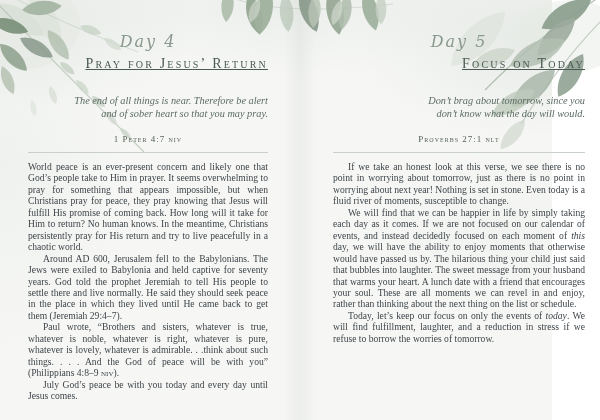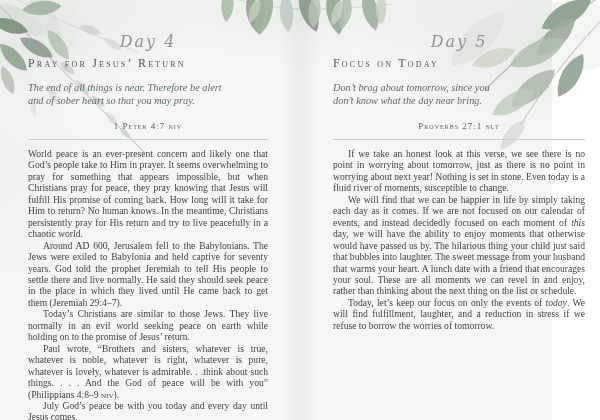--- a/index.html
+++ b/index.html
@@ -31,25 +31,25 @@
   .page { position:absolute; top:0; height:420px; }
   .page-left  { left:0;   width:300px; padding:0 32px 0 28px; }
   .page-right { left:313px; width:300px; padding:0 28px 0 20px; }
 
   .day-label {
     margin-top:32px; text-align:center;
     font-family:"DejaVu Serif",serif; font-style:italic;
     font-size:16px; letter-spacing:2px; color:#8a998f;
   }
   .page-title {
-    margin-top:5px; text-align:left;
+    margin-top:5px; text-align:right;
     font-weight:400; font-variant:small-caps;
-    font-size:12px; letter-spacing:2.2px; color:#4b5a54;
+    font-size:14px; letter-spacing:2.2px; color:#4b5a54;text-decoration:underline;
   }
-  .verse { margin-top:10px; text-align:left; font-style:italic;
+  .verse { margin-top:22px; text-align:right; font-style:italic;
     font-size:10.3px; line-height:13px; color:#5c6c64; }
   .reference { margin-top:14px; text-align:center;
     font-variant:small-caps; font-size:9px; letter-spacing:1px; color:#566158; }
   .rule { margin-top:8px; height:1px; background:#c9cfc9; }
 
   .body-text { margin-top:8px; color:#3e4449; }
   .para {
     font-size:9.6px; line-height:11.45px; text-align:justify;
     color:#3e4449;
   }
@@ -126,32 +126,31 @@
     <h1 class="page-title">Pray for Jesus’ Return</h1>
     <div class="verse">
       <div>The end of all things is near. Therefore be alert</div>
       <div>and of sober heart so that you may pray.</div>
     </div>
     <div class="reference">1 Peter 4:7 niv</div>
     <div class="rule"></div>
     <div class="body-text">
       <p class="para"><span>World peace is an ever-present concern and likely one that God’s people take to Him in prayer. It seems overwhelming to pray for something that appears impossible, but when Christians pray for peace, they pray knowing that Jesus will fulfill His promise of coming back. How long will it take for Him to return? No human knows. In the meantime, Christians persistently pray for His return and try to live peacefully in a chaotic world.</span></p>
       <p class="para indent"><span>Around AD 600, Jerusalem fell to the Babylonians. The Jews were exiled to Babylonia and held captive for seventy years. God told the prophet Jeremiah to tell His people to settle there and live normally. He said they should seek peace in the place in which they lived until He came back to get them (Jeremiah 29:4–7).</span></p>
-      <p class="para indent"><span>Today’s Christians are similar to those Jews. They live normally in an evil world seeking peace on earth while holding on to the promise of Jesus’ return.</span></p>
       <p class="para indent"><span>Paul wrote, “Brothers and sisters, whatever is true, whatever is noble, whatever is right, whatever is pure, whatever is lovely, whatever is admirable. . .think about such things. . . . And the God of peace will be with you” (Philippians 4:8–9 </span><span class="sc">niv</span><span>).</span></p>
       <p class="para indent"><span>July God’s peace be with you today and every day until Jesus comes.</span></p>
     </div>
   </section>
 
   <section class="page page-right">
     <div class="day-label">Day 5</div>
     <h1 class="page-title">Focus on Today</h1>
     <div class="verse">
       <div>Don’t brag about tomorrow, since you</div>
-      <div>don’t know what the day near bring.</div>
+      <div>don’t know what the day will would.</div>
     </div>
     <div class="reference">Proverbs 27:1 nlt</div>
     <div class="rule"></div>
     <div class="body-text">
       <p class="para indent"><span>If we take an honest look at this verse, we see there is no point in worrying about tomorrow, just as there is no point in worrying about next year! Nothing is set in stone. Even today is a fluid river of moments, susceptible to change.</span></p>
       <p class="para indent"><span>We will find that we can be happier in life by simply taking each day as it comes. If we are not focused on our calendar of events, and instead decidedly focused on each moment of </span><em>this</em><span> day, we will have the ability to enjoy moments that otherwise would have passed us by. The hilarious thing your child just said that bubbles into laughter. The sweet message from your husband that warms your heart. A lunch date with a friend that encourages your soul. These are all moments we can revel in and enjoy, rather than thinking about the next thing on the list or schedule.</span></p>
       <p class="para indent"><span>Today, let’s keep our focus on only the events of </span><em>today</em><span>. We will find fulfillment, laughter, and a reduction in stress if we refuse to borrow the worries of tomorrow.</span></p>
     </div>
   </section>
 

